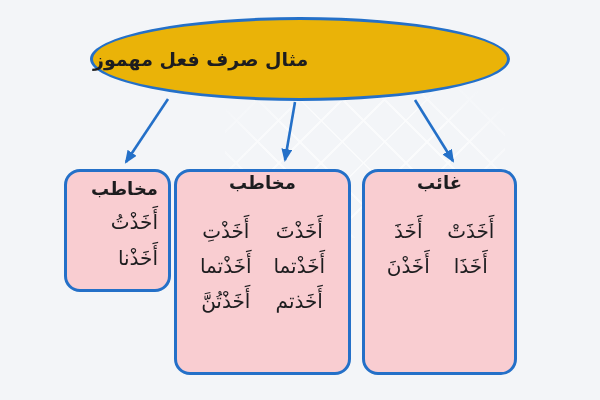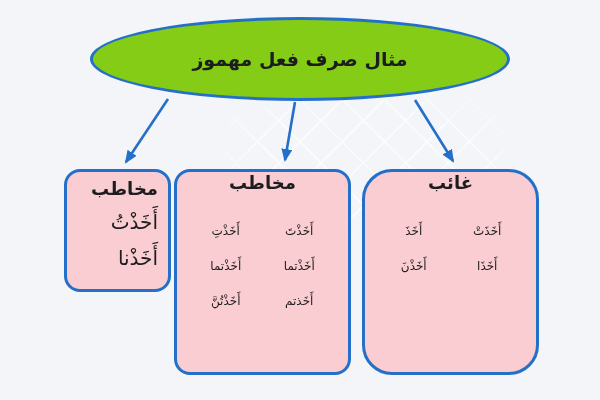--- a/index.html
+++ b/index.html
@@ -18,58 +18,58 @@
     background:
       repeating-linear-gradient(45deg,  rgba(255,255,255,0.9) 0 2px, transparent 2px 30px),
       repeating-linear-gradient(135deg, rgba(255,255,255,0.9) 0 2px, transparent 2px 30px);
     -webkit-mask-image: radial-gradient(ellipse at center, #000 50%, transparent 90%);
     mask-image: radial-gradient(ellipse at center, #000 50%, transparent 90%);
     opacity: 0.7;
   }
 
   .ellipse {
     position: absolute; left: 90px; top: 17px; width: 420px; height: 84px;
-    background: #84cc16;
+    background: #eab308;
     border: 3px solid #2470c8;
     border-radius: 50%;
     box-sizing: border-box;
-    display: flex; align-items: center; justify-content: center;
+    display: flex; align-items: center; justify-content: flex-end;
     direction: rtl;
   }
   .ellipse .title { font-size: 19px; font-weight: bold; letter-spacing: 0.5px; }
 
   svg.connectors { position: absolute; left: 0; top: 0; pointer-events: none; }
 
   .box {
     position: absolute;
     background: #f9cdd1;
     border: 3px solid #2470c8;
     border-radius: 16px;
     box-sizing: border-box;
     direction: rtl;
   }
   .box-speaker   { left: 64px;  top: 169px; width: 107px; height: 123px; padding: 6px 10px 0 6px; text-align: right; }
   .box-addressee { left: 174px; top: 169px; width: 177px; height: 206px; }
-  .box-absent    { left: 362px; top: 169px; width: 177px; height: 206px; border-radius: 30px; }
+  .box-absent    { left: 362px; top: 169px; width: 155px; height: 206px; }
 
   .box-header { font-size: 18px; font-weight: bold; }
   .box-addressee .box-header, .box-absent .box-header { text-align: center; }
 
   .box-speaker .word { font-size: 20px; margin-top: 11px; line-height: 25px; }
 
   .word-grid {
     display: grid;
     grid-template-columns: 1fr 1fr;
     direction: rtl;
     margin-top: 27px;
     row-gap: 12px;
     padding: 0 12px;
     text-align: center;
   }
-  .word-grid .word { font-size: 12px; line-height: 23px; }
+  .word-grid .word { font-size: 20px; line-height: 23px; }
 </style>
 </head>
 <body>
 
 <div class="stage">
 
   <div class="watermark"></div>
 
   <div class="ellipse">
     <span class="title">مثال صرف فعل مهموز</span>

